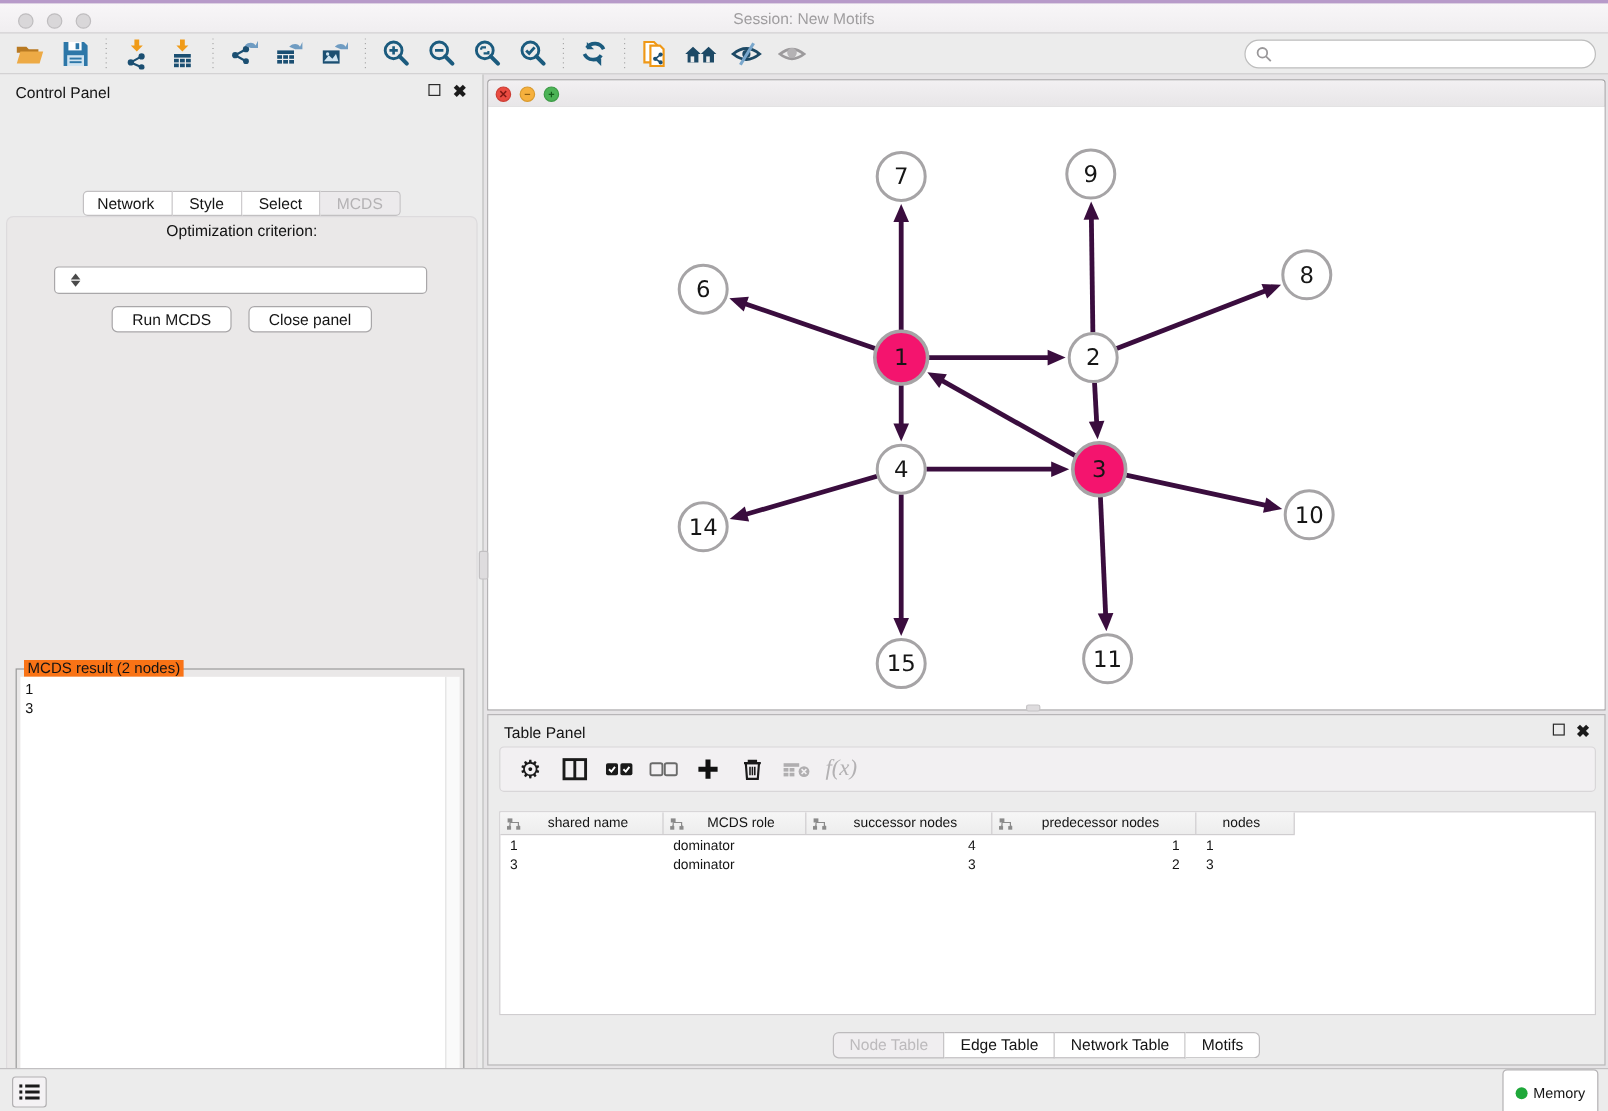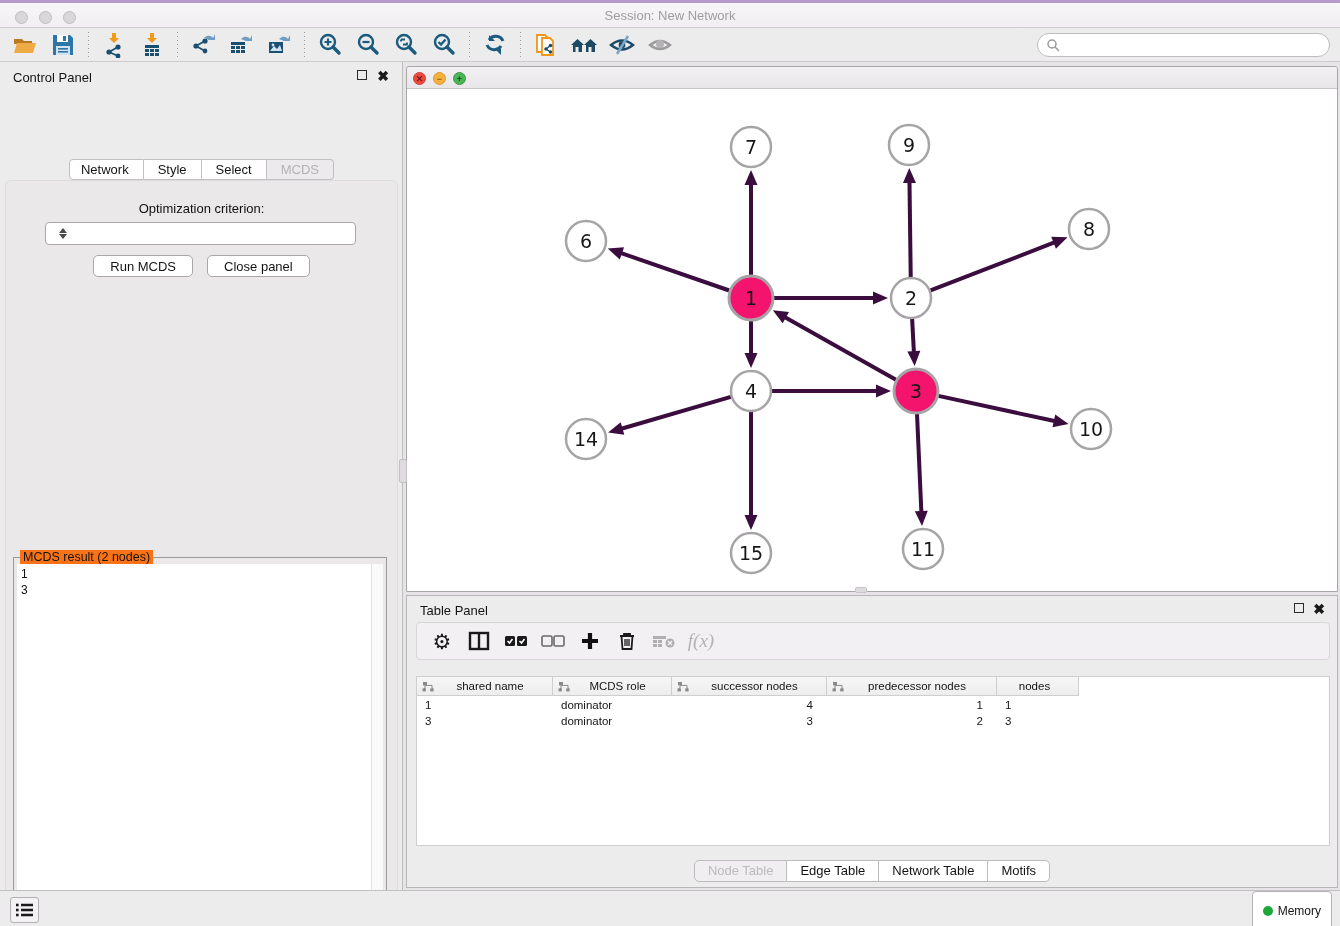--- a/index.html
+++ b/index.html
@@ -39,21 +39,21 @@
   .panel-icon { position:absolute; top:8px; font-size:12px; color:#1a1a1a; line-height:12px; }
   .float-box { width:10px; height:10px; border:1.5px solid #2a2a2a; display:inline-block; }
   .cp-tabs { position:absolute; left:0; top:97px; width:403px; display:flex; justify-content:center; }
   .tab { font-size:13px; height:21px; line-height:19px; padding:0 14px; background:#fff;
     border:1px solid #c2c0c2; border-left:none; color:#141414; cursor:default; }
   .tab:first-child { border-left:1px solid #c2c0c2; border-radius:4px 0 0 4px;padding-left:11px; }
   .tab:last-child { border-radius:0 4px 4px 0; }
   .tab.sel { background:#eceaec; color:#b4b2b4; }
   .cp-body { position:absolute; left:5px; top:118px; width:393px; height:764px;
     background:#eae8e8; border:1px solid #dddbdd; border-radius:6px 6px 2px 2px; }
-  .opt-label { position:absolute; left:0; top:20px; width:100%; text-align:center; font-size:13px; }
+  .opt-label { position:absolute; left:0; top:4px; width:100%; text-align:center; font-size:13px; }
   .criterion { position:absolute; left:39px; top:41px; width:311px; height:23px; background:#fff;
     border:1px solid #a9a7a9; border-radius:4px; font-size:13px; line-height:21px;
     padding-left:10px; display:flex; align-items:center; }
   .criterion .val { flex:1; }
   .stepper { width:14px; height:16px; margin-right:4px; display:flex; flex-direction:column;
     align-items:center; justify-content:center; gap:1px; }
   .stepper i { width:0; height:0; border-left:4px solid transparent; border-right:4px solid transparent; }
   .stepper .up { border-bottom:5px solid #4a4a4a; }
   .stepper .dn { border-top:5px solid #4a4a4a; }
   .btn-row { position:absolute; left:0; top:74px; width:100%; display:flex; justify-content:center; gap:14px; }
@@ -123,21 +123,21 @@
   .mem-dot { width:10px; height:10px; border-radius:50%; background:#1fa83a; }
 </style>
 </head>
 <body>
 
 <div class="purple-edge"></div>
 <div class="titlebar">
   <span class="tl gray" style="left:15px"></span>
   <span class="tl gray" style="left:39px"></span>
   <span class="tl gray" style="left:63px"></span>
-  <div class="win-title">Session: New Network</div>
+  <div class="win-title">Session: New Motifs</div>
 </div>
 
 <div class="toolbar">
   <button class="tbtn" style="margin-left:6px">
     <svg width="26" height="26" viewBox="0 0 26 26">
       <path d="M2 7h8l2 2h8v3H2z" fill="#b97a22"></path>
       <path d="M2 21l3-10h19l-3 10z" fill="#edaa45"></path>
     </svg>
   </button>
   <button class="tbtn">

